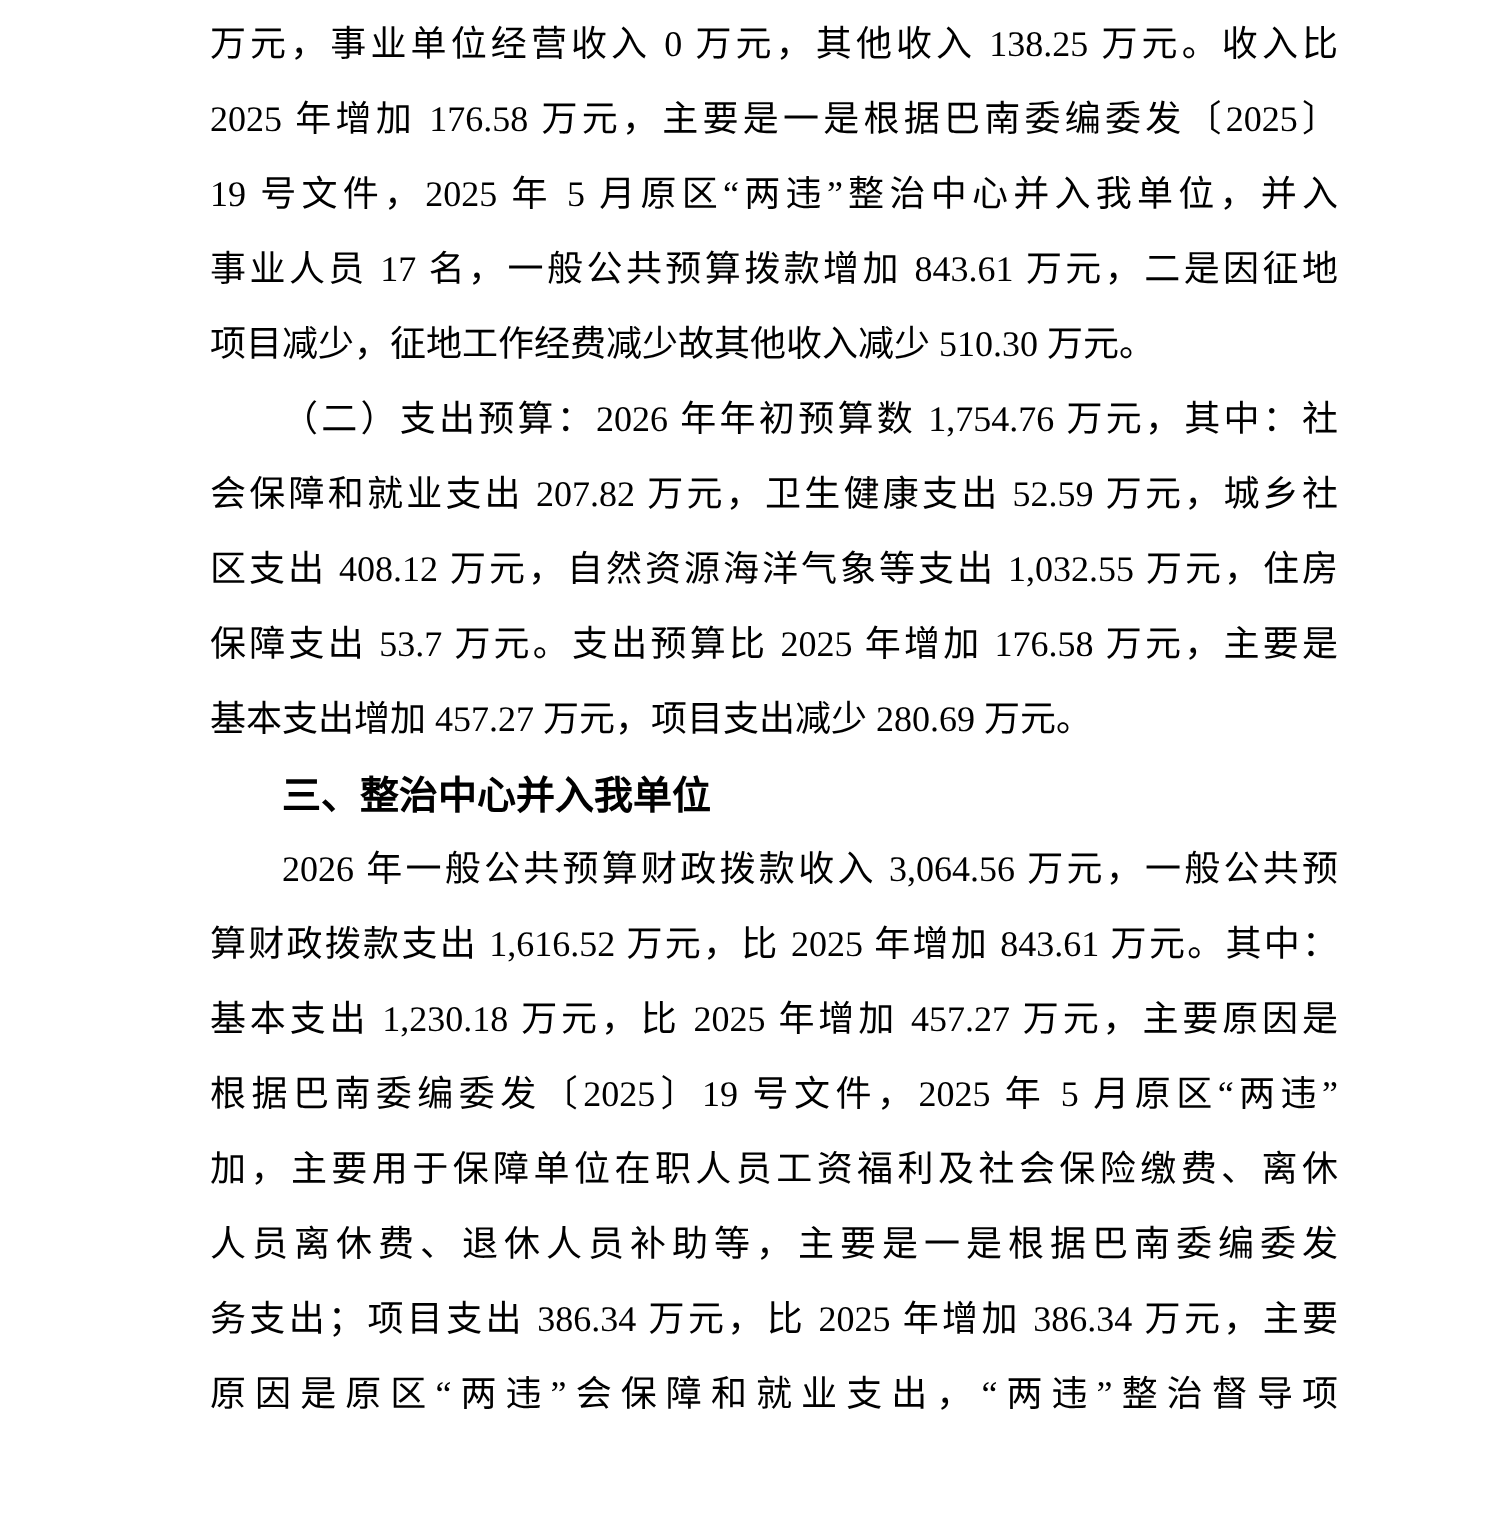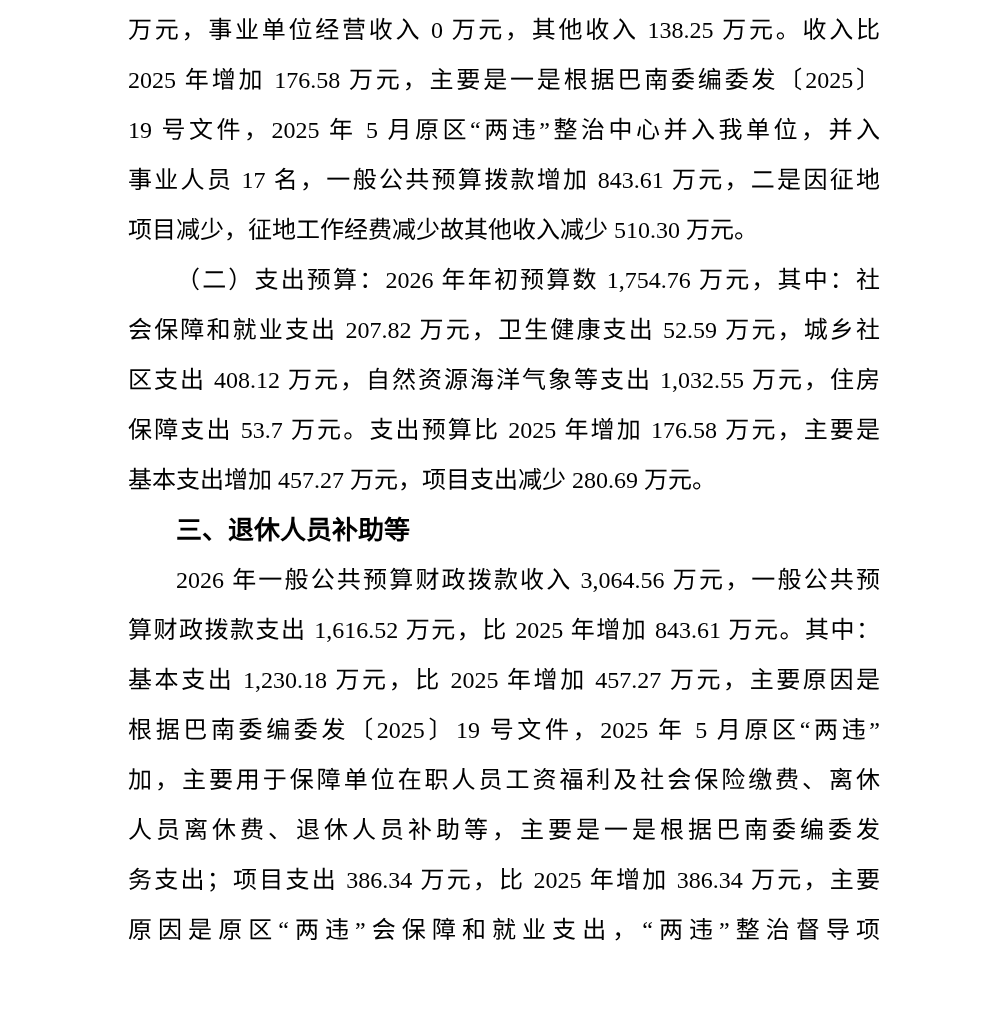--- a/index.html
+++ b/index.html
@@ -11,21 +11,21 @@
     position: relative;
     width: 1000px;
     height: 1009px;
     background: #ffffff;
     overflow: hidden;
     color: #000000;
     font-family: "Liberation Serif", "DejaVu Serif", serif;
   }
   .column {
     position: absolute;
-    left: 128px;
+    left: 140px;
     top: 5px;
     width: 752px;
   }
   .line {
     height: 50px;
     line-height: 50px;
     font-size: 24px;
     white-space: nowrap;
     overflow: hidden;
     text-align: justify;
@@ -54,21 +54,21 @@
     <div class="line">万元，事业单位经营收入 0 万元，其他收入 138.25 万元。收入比</div>
     <div class="line">2025 年增加 176.58 万元，主要是一是根据巴南委编委发〔2025〕</div>
     <div class="line">19 号文件，2025 年 5 月原区“两违”整治中心并入我单位，并入</div>
     <div class="line">事业人员 17 名，一般公共预算拨款增加 843.61 万元，二是因征地</div>
     <div class="line end">项目减少，征地工作经费减少故其他收入减少 510.30 万元。</div>
     <div class="line indent">（二）支出预算：2026 年年初预算数 1,754.76 万元，其中：社</div>
     <div class="line">会保障和就业支出 207.82 万元，卫生健康支出 52.59 万元，城乡社</div>
     <div class="line">区支出 408.12 万元，自然资源海洋气象等支出 1,032.55 万元，住房</div>
     <div class="line">保障支出 53.7 万元。支出预算比 2025 年增加 176.58 万元，主要是</div>
     <div class="line end">基本支出增加 457.27 万元，项目支出减少 280.69 万元。</div>
-    <div class="line heading indent">三、退休人员补助等</div>
+    <div class="line heading indent">三、整治中心并入我单位</div>
     <div class="line indent">2026 年一般公共预算财政拨款收入 3,064.56 万元，一般公共预</div>
     <div class="line">算财政拨款支出 1,616.52 万元，比 2025 年增加 843.61 万元。其中：</div>
     <div class="line">基本支出 1,230.18 万元，比 2025 年增加 457.27 万元，主要原因是</div>
     <div class="line">根据巴南委编委发〔2025〕19 号文件，2025 年 5 月原区“两违”</div>
     <div class="line">加，主要用于保障单位在职人员工资福利及社会保险缴费、离休</div>
     <div class="line">人员离休费、退休人员补助等，主要是一是根据巴南委编委发</div>
     <div class="line">务支出；项目支出 386.34 万元，比 2025 年增加 386.34 万元，主要</div>
     <div class="line">原因是原区“两违”会保障和就业支出，“两违”整治督导项</div>
   </div>
 </div>

